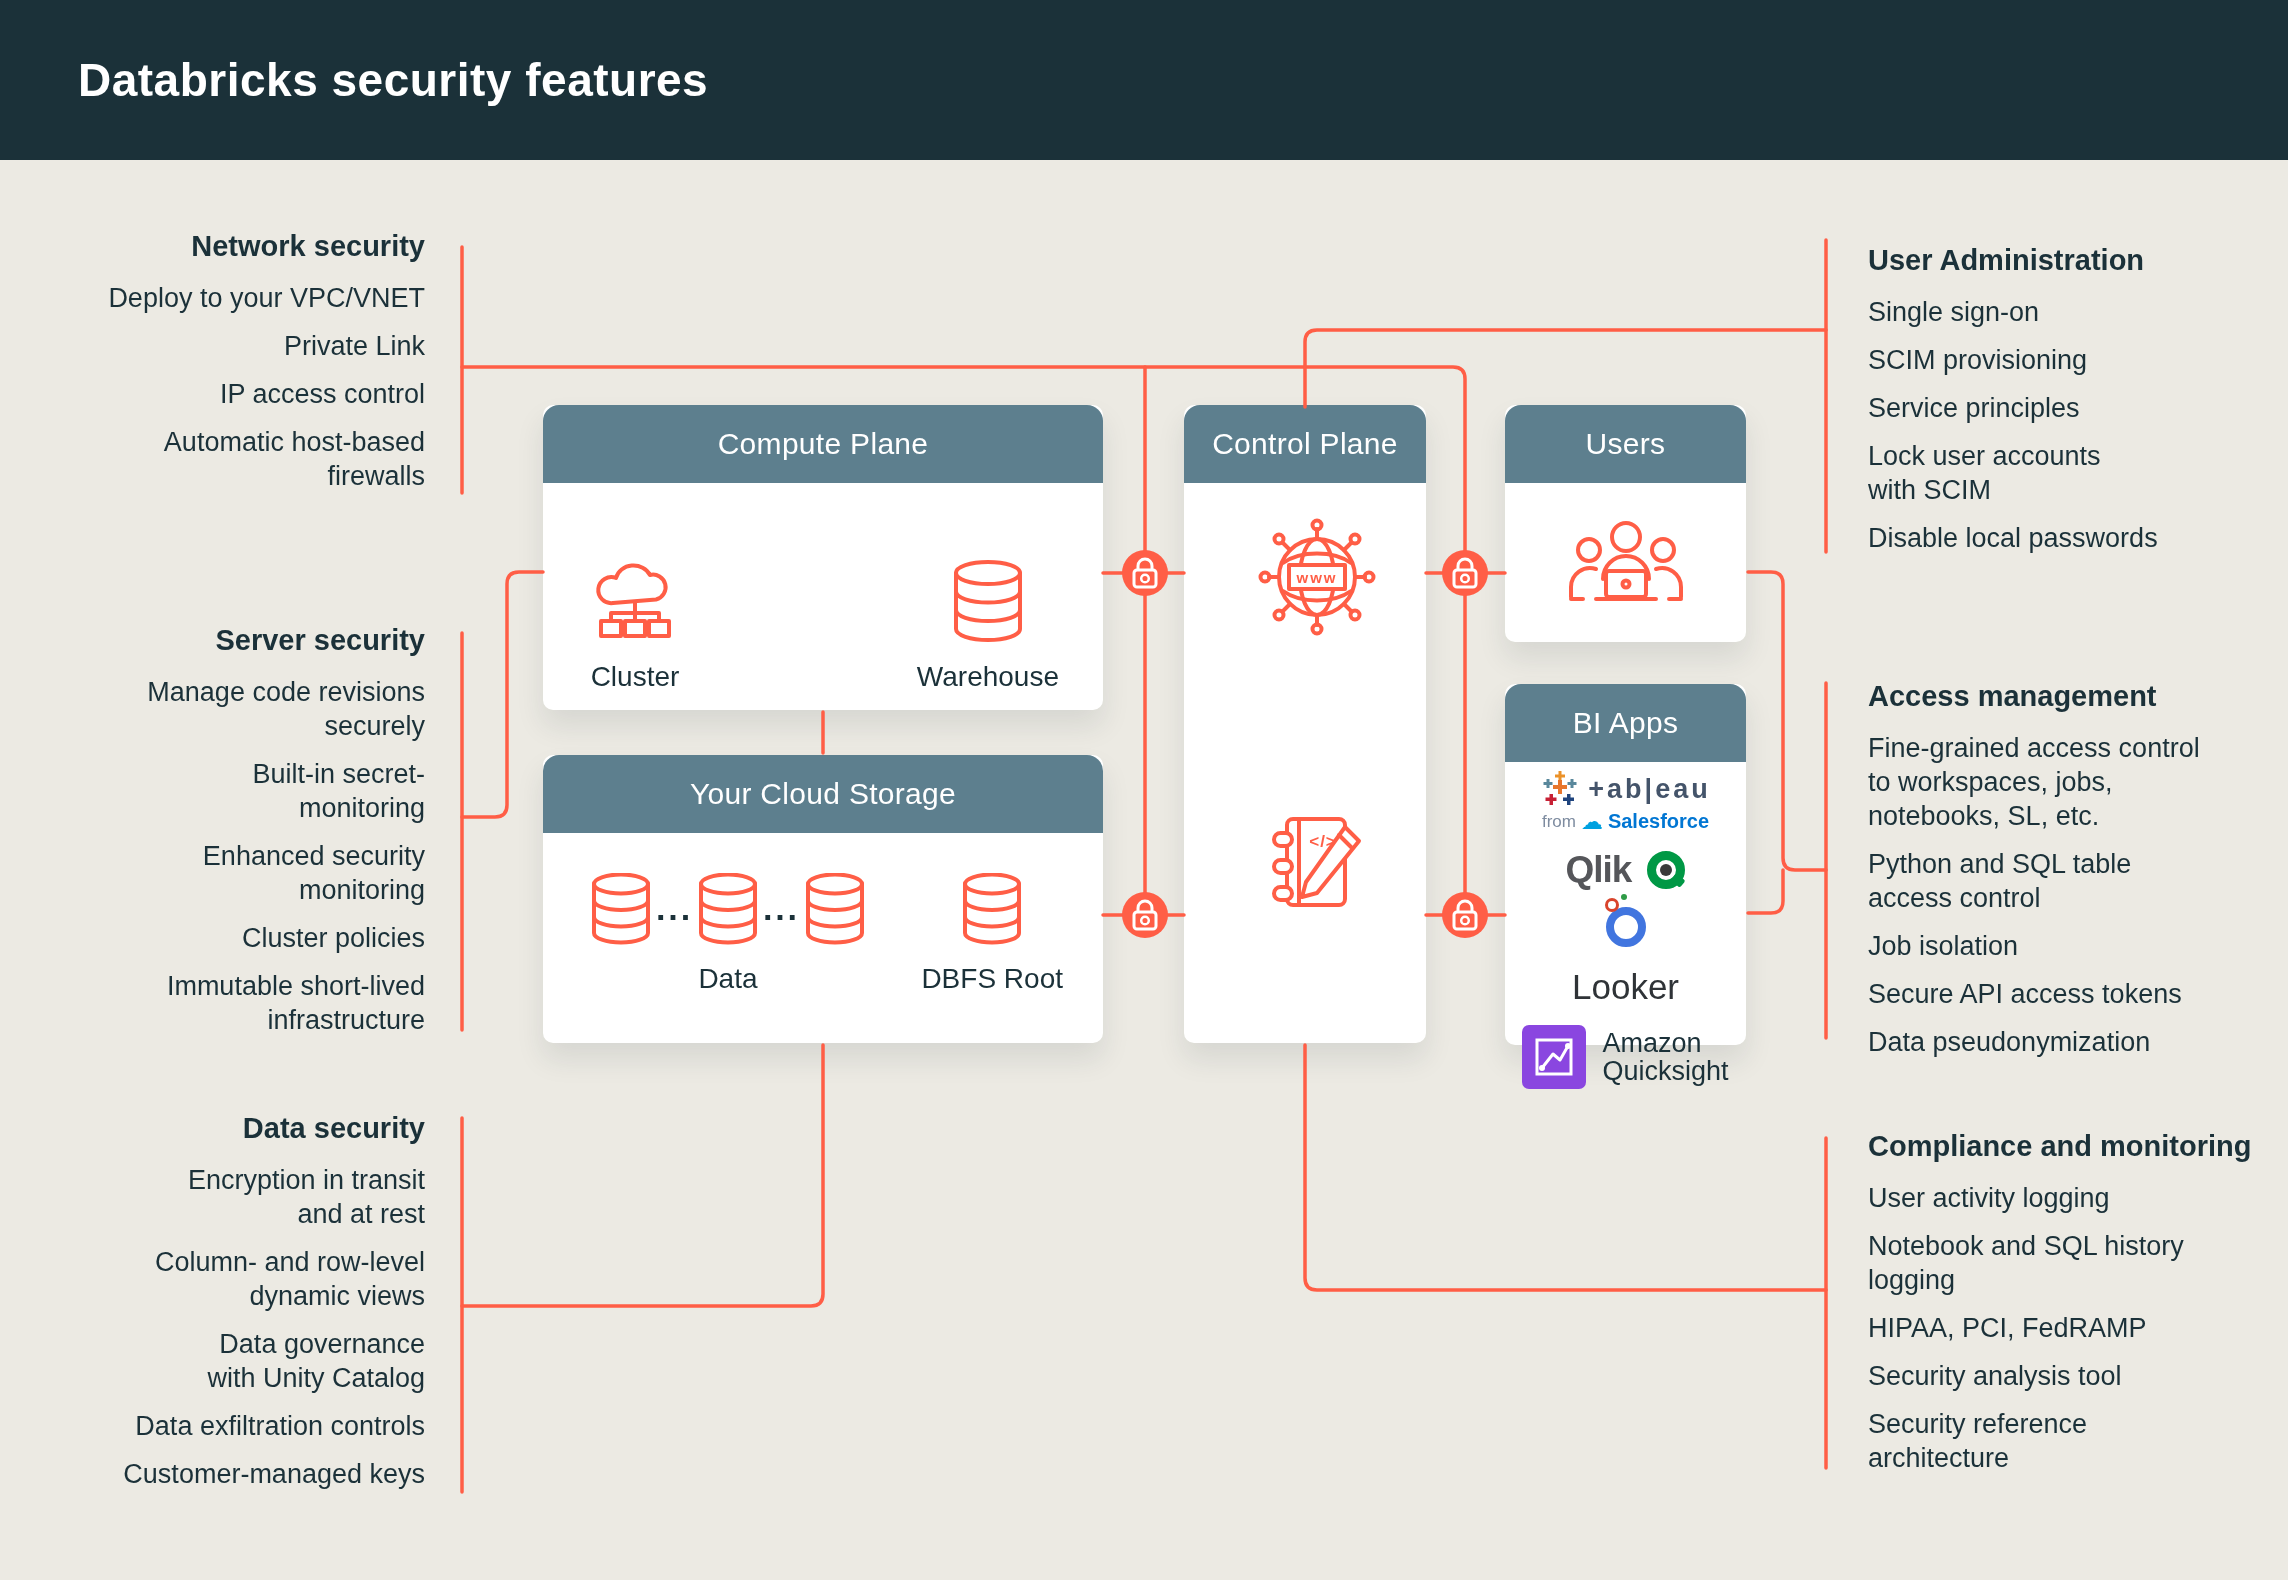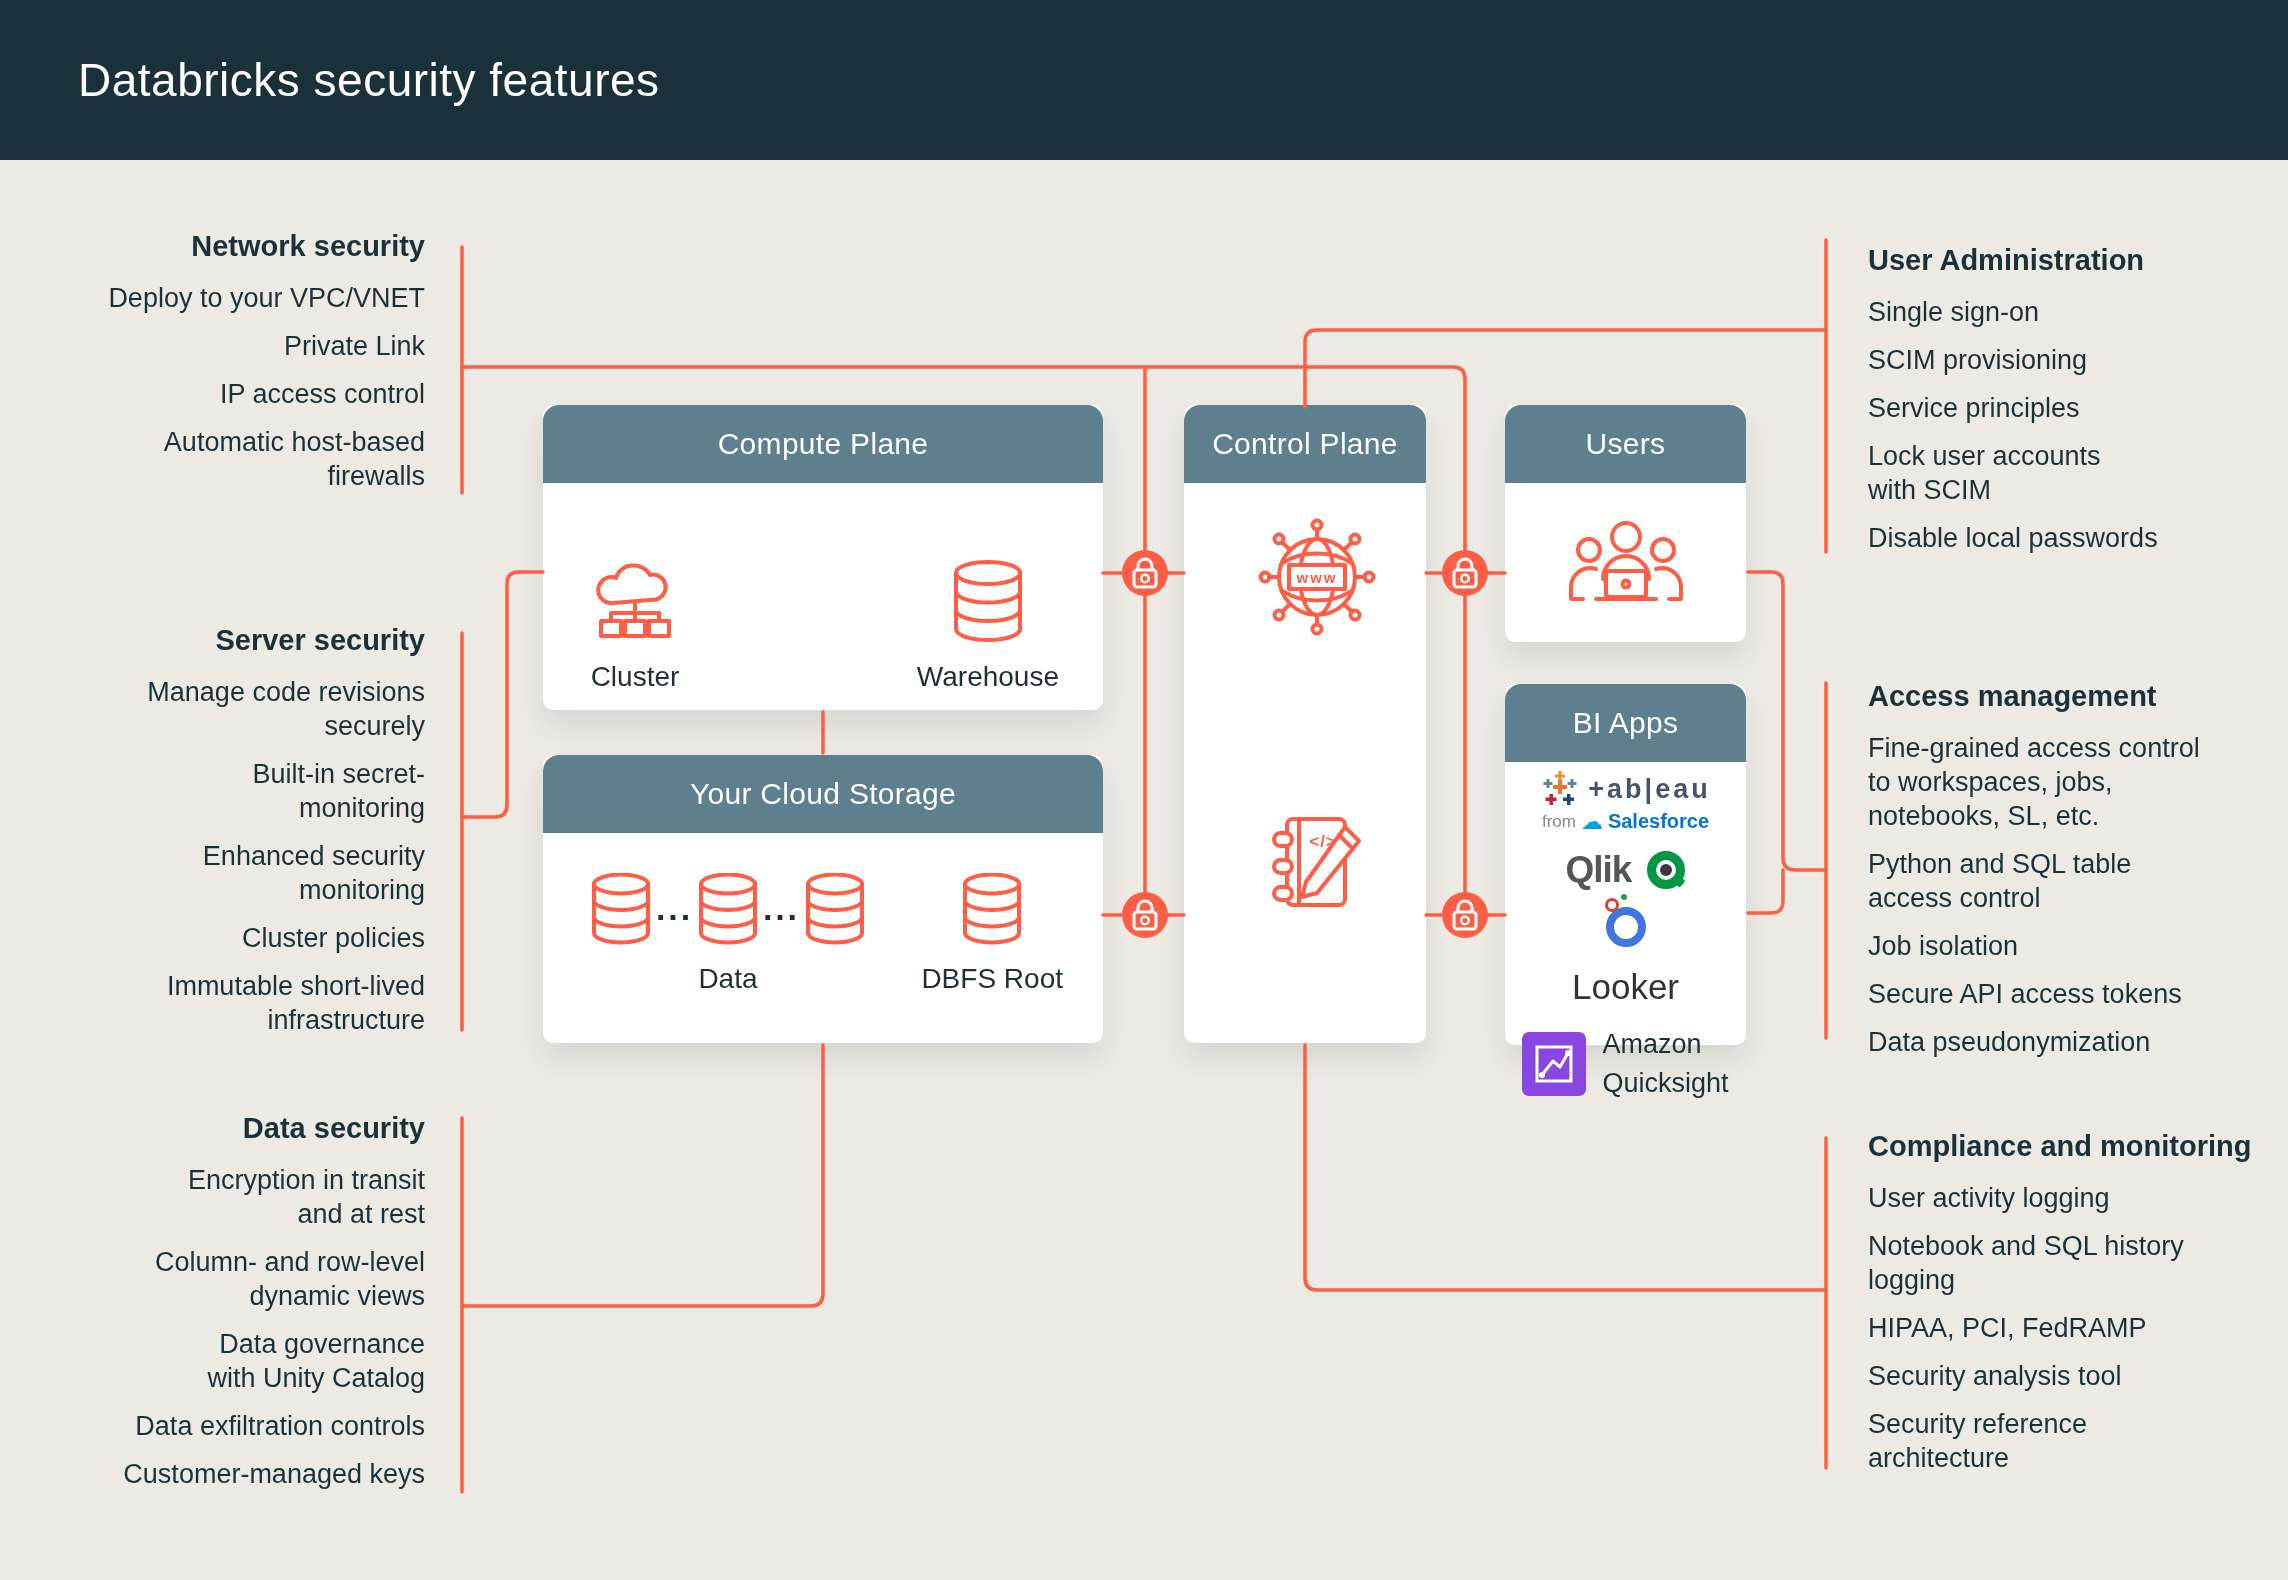--- a/index.html
+++ b/index.html
@@ -1,20 +1,20 @@
 <!DOCTYPE html>
 <html><head>
 <meta charset="utf-8">
 <style>
   html,body{margin:0;padding:0;background:#ECEAE3;}
   .stage{position:relative;width:2288px;height:1580px;overflow:hidden;
          font-family:"Liberation Sans","DejaVu Sans",sans-serif;color:#1B3139;background:#ECEAE3;}
   .topbar{position:absolute;left:0;top:0;width:2288px;height:160px;background:#1B3139;
           display:flex;align-items:center;}
-  .topbar h1{margin:0 16px 0 78px;font-size:46px;font-weight:400;color:#FFFFFF;letter-spacing:0.5px;}
+  .topbar h1{margin:0 16px 0 78px;font-size:46px;font-weight:700;color:#FFFFFF;letter-spacing:0.5px;}
 
   .side-col{position:absolute;}
   .side-col.leftcol{width:400px;text-align:right;}
   .side-col.rightcol{width:430px;text-align:left;}
   .side-heading{font-size:29px;font-weight:700;line-height:36px;margin:0 0 17px 0;}
   .side-item{font-size:27px;font-weight:400;line-height:34px;margin:0 0 14px 0;white-space:pre-line;}
 
   .panel{position:absolute;background:#FFFFFF;border-radius:10px;
          box-shadow:0 16px 28px rgba(27,49,57,0.10);}
   .panel-header{height:78px;background:#5D7F8E;border-radius:16px 16px 0 0;
@@ -48,21 +48,21 @@
   .qlik-q{position:relative;width:20px;height:20px;border:9px solid #009845;border-radius:50%;}
   .qlik-q::before{content:'';position:absolute;width:12px;height:12px;background:#3a3a3a;border-radius:50%;left:4px;top:4px;}
   .qlik-q::after{content:'';position:absolute;width:12px;height:9px;background:#009845;border-radius:2px;
                  right:-8px;bottom:-5px;transform:rotate(40deg);}
   .looker-row{margin-top:16px;gap:20px;flex-direction:column;}
   .looker-o{position:relative;width:24px;height:24px;border:8px solid #4175DF;border-radius:50%;}
   .looker-o::before{content:'';position:absolute;width:8px;height:8px;border:3.5px solid #D9442C;border-radius:50%;top:-17px;left:-9px;}
   .looker-o::after{content:'';position:absolute;width:6px;height:6px;background:#2E9B47;border-radius:50%;top:-21px;left:7px;}
   .looker-text{font-size:35px;font-weight:500;color:#2F3337;}
   .qs-row{margin-top:18px;gap:16px;}
-  .qs-text{font-size:27px;line-height:39px;color:#1B3139;white-space:pre-line;text-align:left;}
+  .qs-text{font-size:27px;line-height:28px;color:#1B3139;white-space:pre-line;text-align:left;}
 
   svg.orange-icon{stroke:#FF5E46;fill:none;stroke-width:4;stroke-linecap:round;stroke-linejoin:round;}
   .overlay{position:absolute;left:0;top:0;pointer-events:none;}
 </style>
 </head>
 <body>
 
 <div class="stage">
 
   <div class="topbar">

